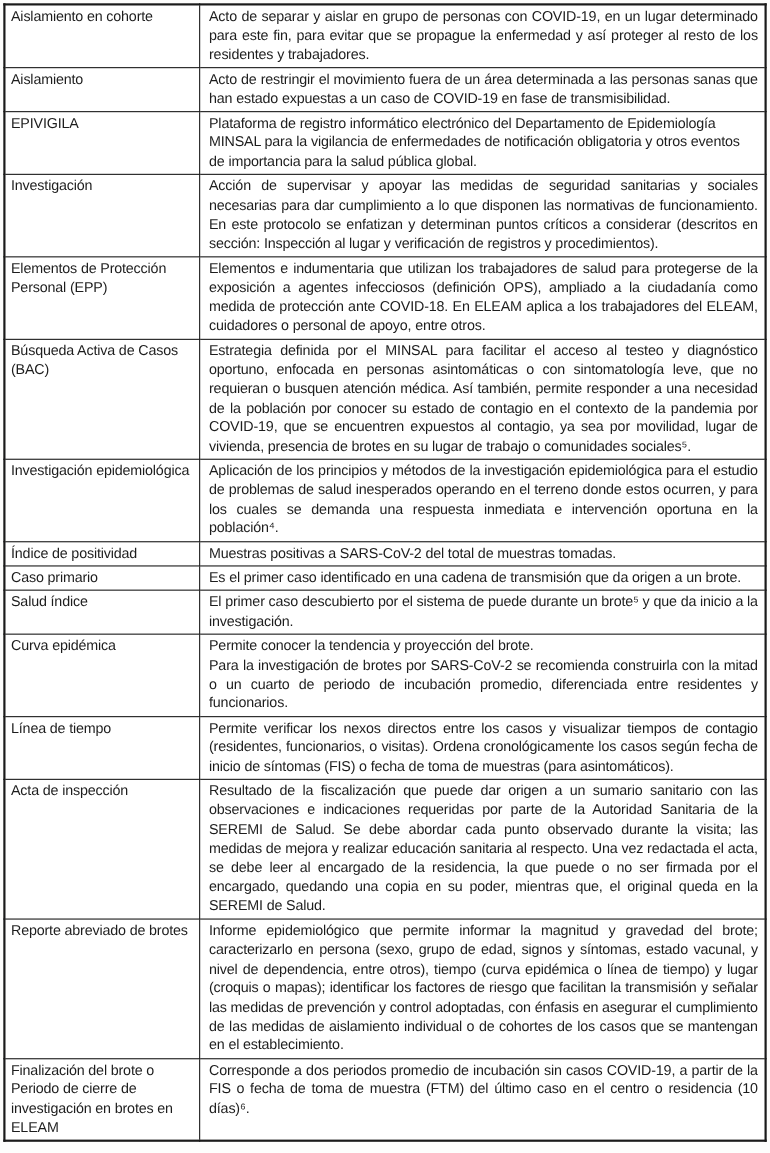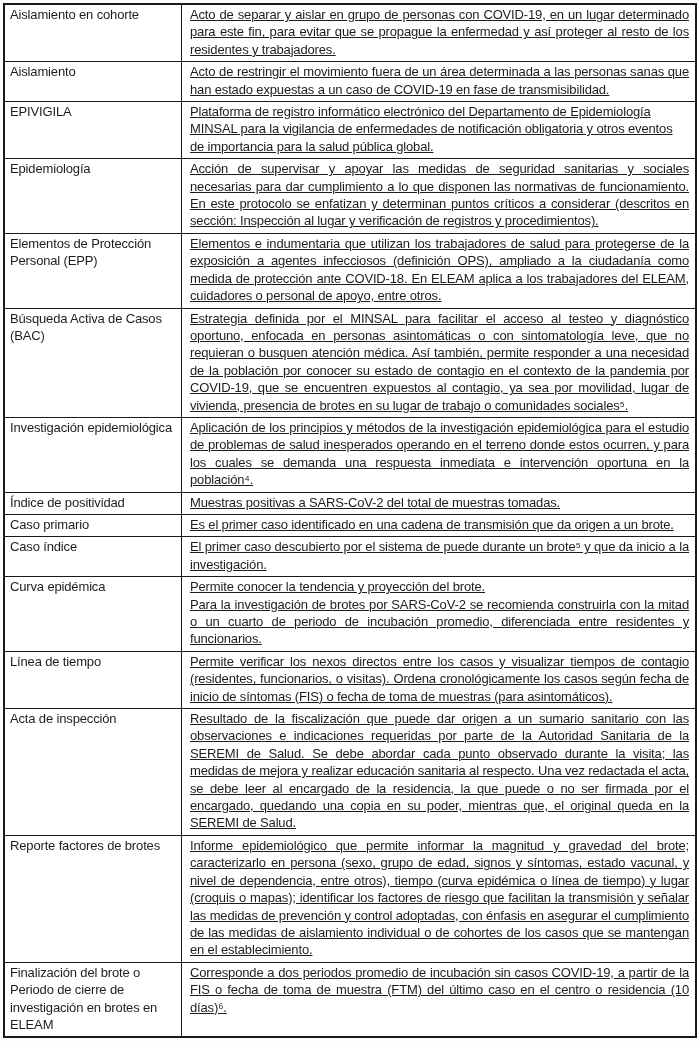--- a/index.html
+++ b/index.html
@@ -33,21 +33,20 @@
     letter-spacing: -0.15px;
     padding: 1px 6px 3px 8px;
   }
   td.term {
     width: 167px;
     padding-left: 5px;
     padding-right: 4px;
   }
   td.def p {
     margin: 0;
-    text-decoration: underline;
   }
   td.def.justify p {
     text-align: justify;
   }
 </style>
 </head>
 <body>
 
 <div class="page">
   <table class="glossary">
@@ -64,21 +63,21 @@
             <p>Acto de restringir el movimiento fuera de un área determinada a las personas sanas que han estado expuestas a un caso de COVID-19 en fase de transmisibilidad.</p>
           </td>
   </tr>
         <tr>
     <td class="term">EPIVIGILA</td>
     <td class="def">
             <p>Plataforma de registro informático electrónico del Departamento de Epidemiología MINSAL para la vigilancia de enfermedades de notificación obligatoria y otros eventos de importancia para la salud pública global.</p>
           </td>
   </tr>
         <tr>
-    <td class="term">Epidemiología</td>
+    <td class="term">Investigación</td>
     <td class="def justify">
             <p>Acción de supervisar y apoyar las medidas de seguridad sanitarias y sociales necesarias para dar cumplimiento a lo que disponen las normativas de funcionamiento. En este protocolo se enfatizan y determinan puntos críticos a considerar (descritos en sección: Inspección al lugar y verificación de registros y procedimientos).</p>
           </td>
   </tr>
         <tr>
     <td class="term">Elementos de Protección Personal (EPP)</td>
     <td class="def justify">
             <p>Elementos e indumentaria que utilizan los trabajadores de salud para protegerse de la exposición a agentes infecciosos (definición OPS), ampliado a la ciudadanía como medida de protección ante COVID-18. En ELEAM aplica a los trabajadores del ELEAM, cuidadores o personal de apoyo, entre otros.</p>
           </td>
   </tr>
@@ -100,21 +99,21 @@
             <p>Muestras positivas a SARS-CoV-2 del total de muestras tomadas.</p>
           </td>
   </tr>
         <tr>
     <td class="term">Caso primario</td>
     <td class="def justify">
             <p>Es el primer caso identificado en una cadena de transmisión que da origen a un brote.</p>
           </td>
   </tr>
         <tr>
-    <td class="term">Caso índice</td>
+    <td class="term">Salud índice</td>
     <td class="def justify">
             <p>El primer caso descubierto por el sistema de puede durante un brote⁵ y que da inicio a la investigación.</p>
           </td>
   </tr>
         <tr>
     <td class="term">Curva epidémica</td>
     <td class="def justify">
             <p>Permite conocer la tendencia y proyección del brote.</p>
             <p>Para la investigación de brotes por SARS-CoV-2 se recomienda construirla con la mitad o un cuarto de periodo de incubación promedio, diferenciada entre residentes y funcionarios.</p>
           </td>
@@ -125,21 +124,21 @@
             <p>Permite verificar los nexos directos entre los casos y visualizar tiempos de contagio (residentes, funcionarios, o visitas). Ordena cronológicamente los casos según fecha de inicio de síntomas (FIS) o fecha de toma de muestras (para asintomáticos).</p>
           </td>
   </tr>
         <tr>
     <td class="term">Acta de inspección</td>
     <td class="def justify">
             <p>Resultado de la fiscalización que puede dar origen a un sumario sanitario con las observaciones e indicaciones requeridas por parte de la Autoridad Sanitaria de la SEREMI de Salud. Se debe abordar cada punto observado durante la visita; las medidas de mejora y realizar educación sanitaria al respecto. Una vez redactada el acta, se debe leer al encargado de la residencia, la que puede o no ser firmada por el encargado, quedando una copia en su poder, mientras que, el original queda en la SEREMI de Salud.</p>
           </td>
   </tr>
         <tr>
-    <td class="term">Reporte factores de brotes</td>
+    <td class="term">Reporte abreviado de brotes</td>
     <td class="def justify">
             <p>Informe epidemiológico que permite informar la magnitud y gravedad del brote; caracterizarlo en persona (sexo, grupo de edad, signos y síntomas, estado vacunal, y nivel de dependencia, entre otros), tiempo (curva epidémica o línea de tiempo) y lugar (croquis o mapas); identificar los factores de riesgo que facilitan la transmisión y señalar las medidas de prevención y control adoptadas, con énfasis en asegurar el cumplimiento de las medidas de aislamiento individual o de cohortes de los casos que se mantengan en el establecimiento.</p>
           </td>
   </tr>
         <tr>
     <td class="term">Finalización del brote o Periodo de cierre de investigación en brotes en ELEAM</td>
     <td class="def justify">
             <p>Corresponde a dos periodos promedio de incubación sin casos COVID-19, a partir de la FIS o fecha de toma de muestra (FTM) del último caso en el centro o residencia (10 días)⁶.</p>
           </td>
   </tr>

